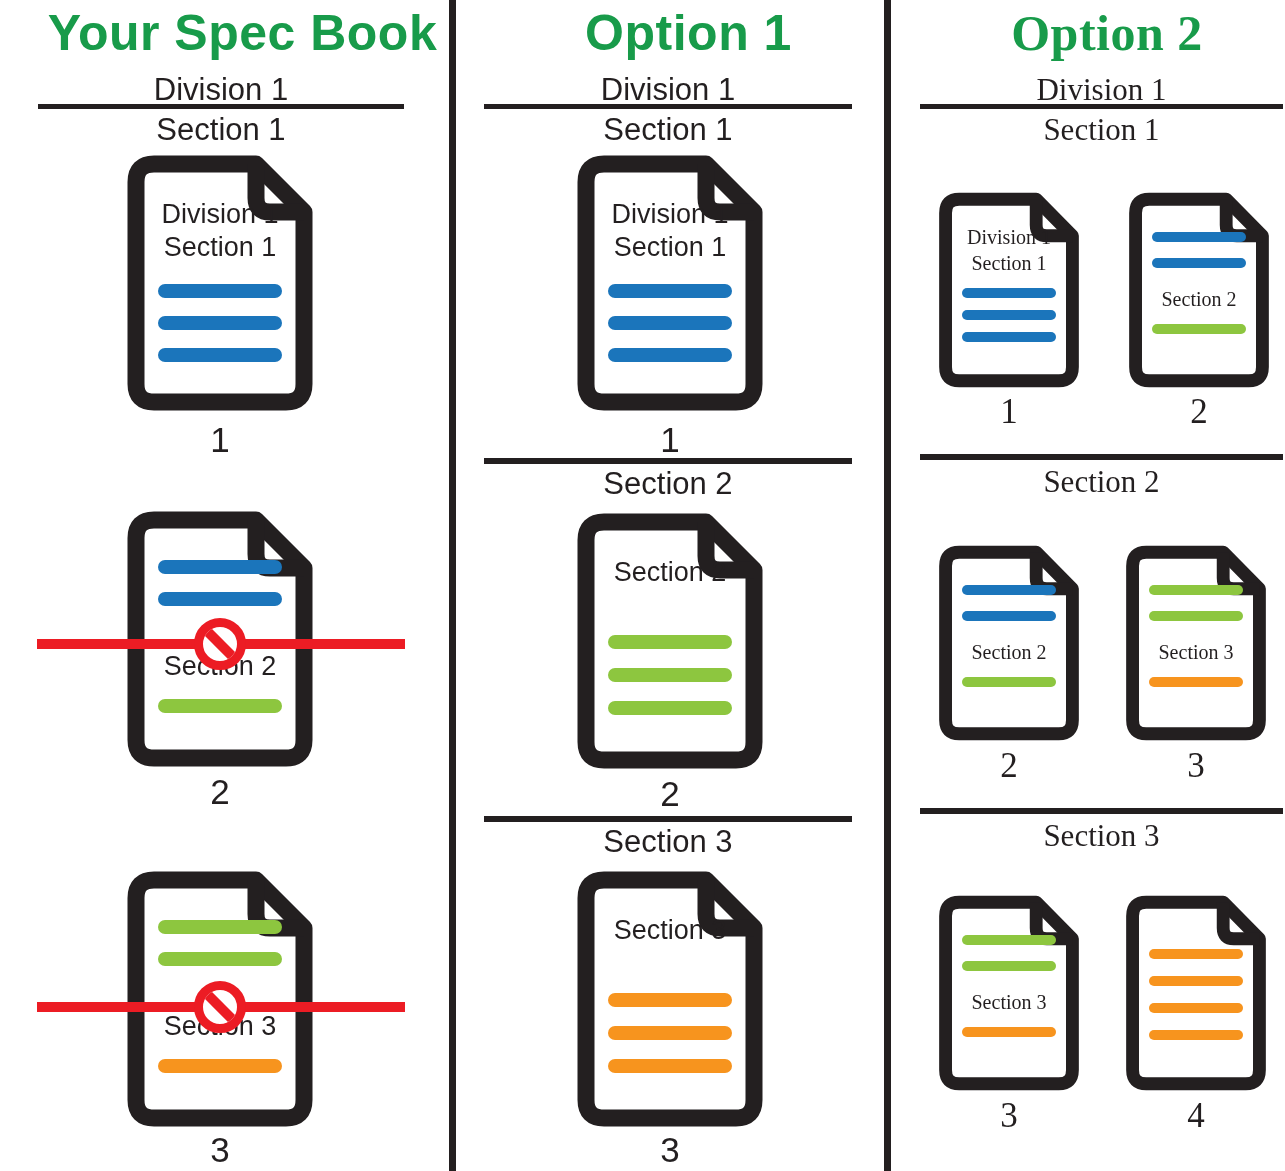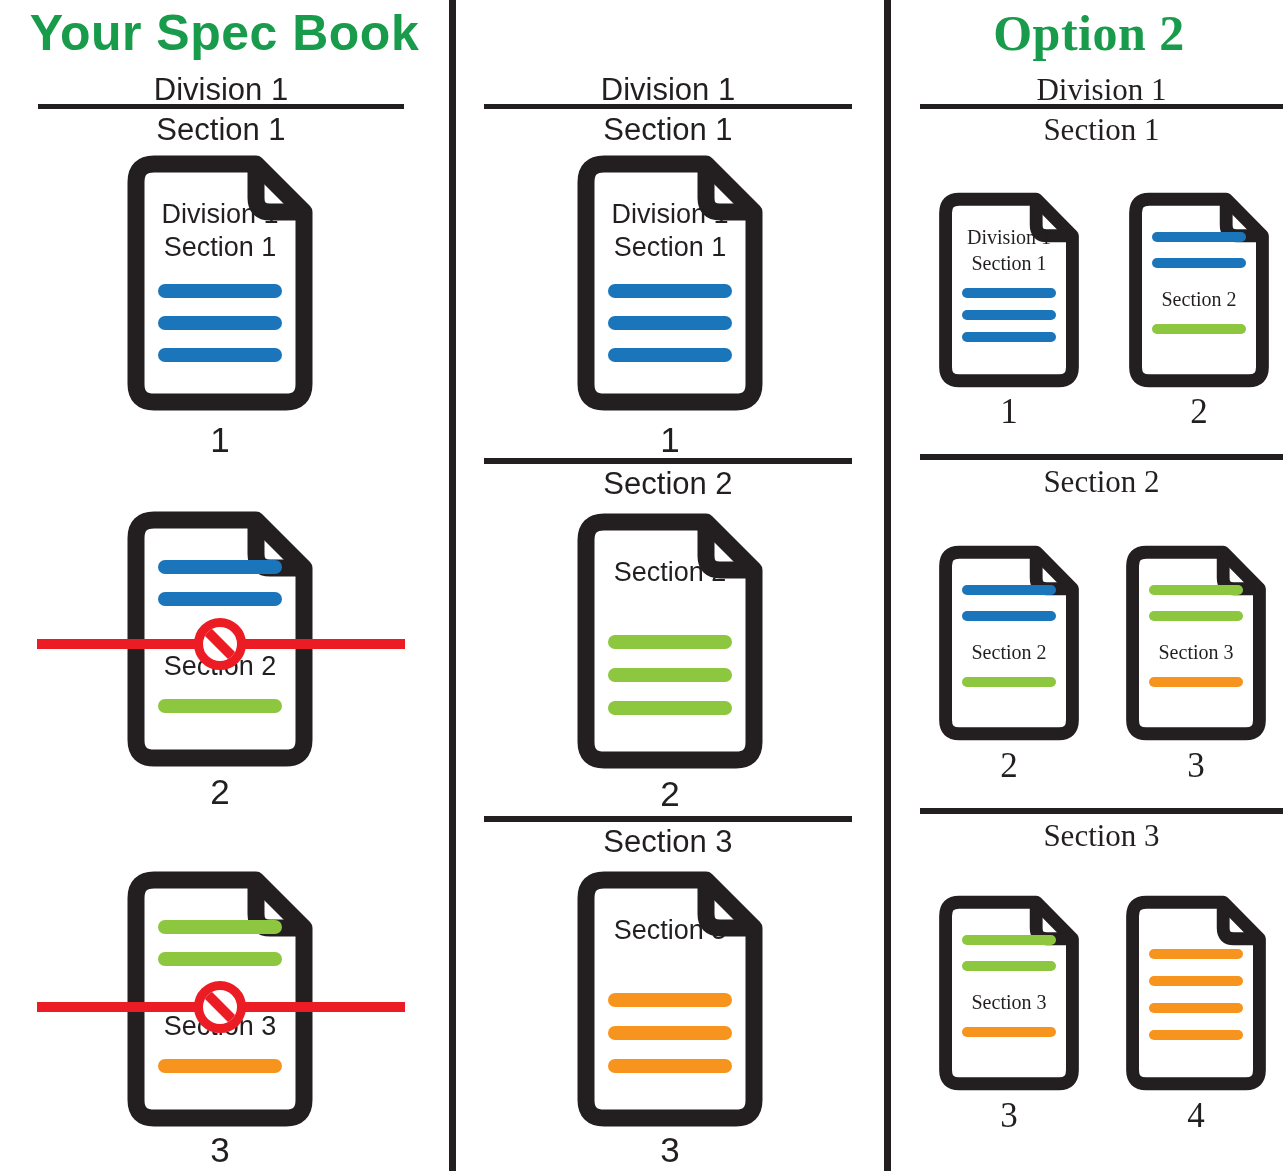--- a/index.html
+++ b/index.html
@@ -1,20 +1,20 @@
 <!DOCTYPE html>
 <html><head>
 <meta charset="utf-8">
 <style>
   html,body{margin:0;padding:0;background:#ffffff;}
   .canvas{
     position:relative;width:1285px;height:1171px;background:#fff;overflow:hidden;
     font-family:"Liberation Sans","DejaVu Sans",sans-serif;color:#231F20;
   }
-  .col{position:absolute;top:0;height:978px;}
+  .col{position:absolute;top:0;height:978px;padding-left:36px;}
   .col-title{position:absolute;top:4px;left:0;width:100%;text-align:center;
     font-size:50px;font-weight:bold;color:#189B4A;white-space:nowrap;letter-spacing:.5px;}
   .heading{position:absolute;text-align:center;font-size:31px;color:#231F20;white-space:nowrap;}
   .hline{position:absolute;background:#231F20;}
   .vdivider{position:absolute;top:0;width:7px;height:1171px;background:#231F20;}
 
   
   .doc{position:absolute;}
   .doc-lg{width:196px;height:262px;}
   .doc-sm{width:148px;height:200px;}
@@ -127,20 +127,21 @@
 
     <div class="strike-line" style="left:37px;top:639px;width:368px;"></div>
     <div class="no-symbol" style="left:194px;top:618px;"></div>
     <div class="strike-line" style="left:37px;top:1002px;width:368px;"></div>
     <div class="no-symbol" style="left:194px;top:981px;"></div>
   </div>
 
   <div class="vdivider" style="left:449px;"></div>
 
   <div class="col" style="left:457px;width:427px;">
+    <div class="col-title">Option 1</div>
     <div class="heading" style="top:72px;left:27px;width:368px;">Division 1</div>
     <div class="hline" style="top:104px;left:27px;width:368px;height:5px;"></div>
     <div class="heading" style="top:112px;left:27px;width:368px;">Section 1</div>
 
     <div class="doc doc-lg lv-title-bars" style="left:115px;top:152px;">
       <svg viewBox="0 0 196 262" preserveAspectRatio="none">
           <use href="#doc-shape"></use>
         </svg>
       <div class="content">
         <div class="dtext">Division 1</div>

